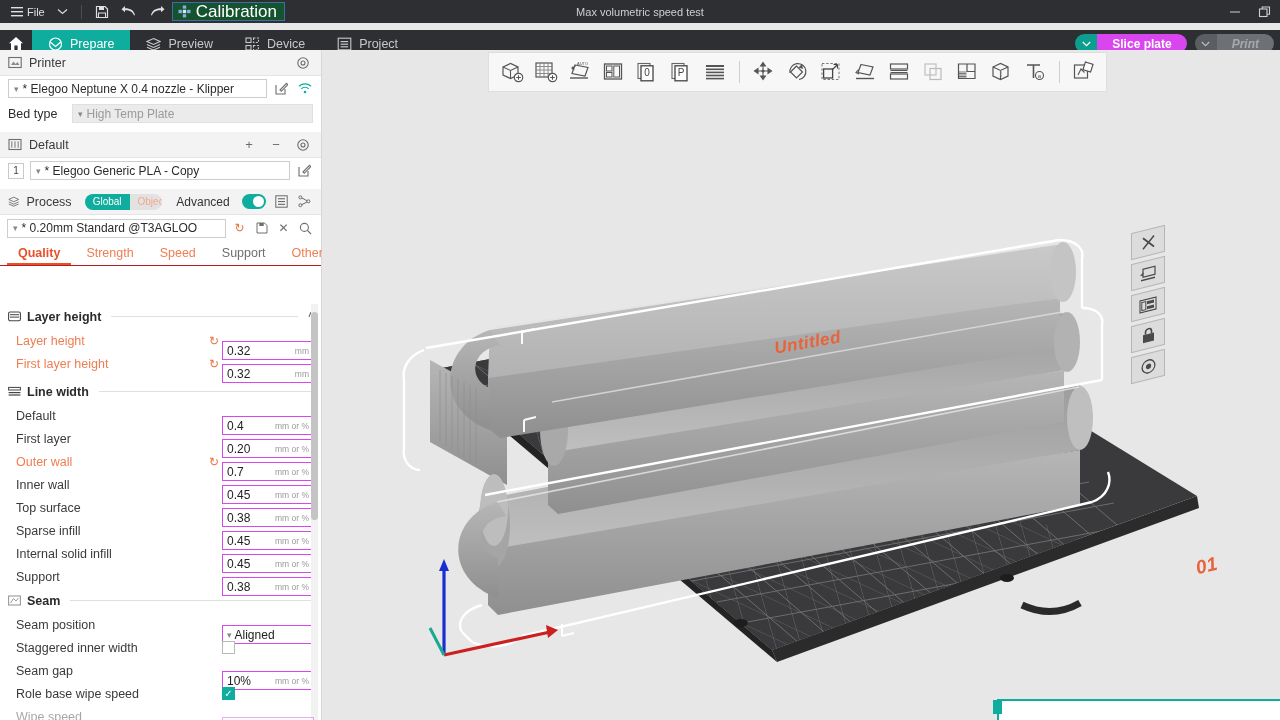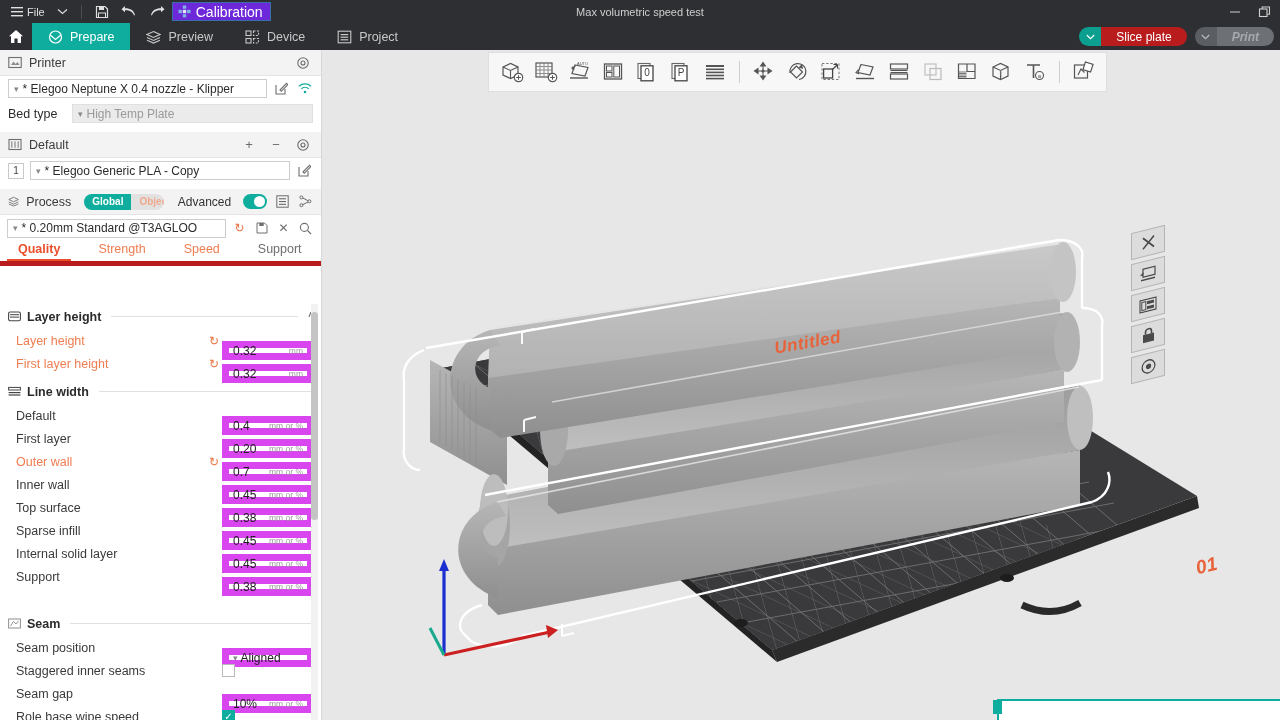--- a/index.html
+++ b/index.html
@@ -18,50 +18,50 @@
     color: #d8d8d8; font-size: 11px;
   }
   .tb-left { display: flex; align-items: center; height: 23px; padding-left: 6px; gap: 2px; }
   .tb-btn {
     display: flex; align-items: center; gap: 4px; height: 21px;
     padding: 0 5px; color: #e0e0e0; font-size: 11px; cursor: default;
   }
   .tb-sep { width: 1px; height: 14px; background: #4a4d52; margin: 0 6px; }
   .tb-cal {
     display: flex; align-items: center; gap: 5px; height: 19px;
-    padding: 0 7px 0 5px; border: 1px solid #3b6ea8; background: #6d28d9;
-    color: #ffffff; font-size: 14px;
+    padding: 0 7px 0 5px; border: 1px solid #3b6ea8; background: #14532d;
+    color: #ffffff; font-size: 17px;
   }
   .tb-title {
     position: absolute; left: 0; width: 1280px; text-align: center;
     font-size: 11px; color: #cfcfcf; pointer-events: none;
   }
   .tb-right { position: absolute; right: 0; top: 0; height: 23px; display: flex; }
   .wbtn { width: 30px; height: 23px; display: flex; align-items: center; justify-content: center; color: #d0d0d0; }
 
   
   .tabbar {
-    position: absolute; top: 23px; left: 0; width: 1280px; height: 27px;
+    position: absolute; top: 30px; left: 0; width: 1280px; height: 27px;
     background: #2d2f33; display: flex; align-items: center;
   }
   .home-btn { width: 32px; height: 27px; display: flex; align-items: center; justify-content: center; }
   .tab {
     display: flex; align-items: center; gap: 7px; height: 27px; padding: 0 16px;
     color: #c8c8c8; font-size: 12.5px;
   }
   .tab.active { background: #0ead9d; color: #ffffff; }
   .tabbar-right { position: absolute; right: 6px; top: 0; height: 27px; display: flex; align-items: center; gap: 8px; }
   .split-btn { display: flex; align-items: center; height: 19px; border-radius: 10px; overflow: hidden; }
   .split-btn .cap {
     width: 22px; height: 19px; display: flex; align-items: center; justify-content: center;
     background: #0c9e8f; color: #fff; font-size: 9px;
   }
   .split-btn .main {
     height: 19px; padding: 0 15px; display: flex; align-items: center;
-    background: #b91c1c; color: #fff; font-size: 12px; font-weight: normal;
+    background: #d946ef; color: #fff; font-size: 12px; font-weight: bold;
   }
   .split-btn.disabled .cap { background: #5a5d61; color: #9a9da1; }
   .split-btn.disabled .main { background: #6d7074; color: #a6a9ad; font-weight: bold; font-style: italic; }
 
   
   .sidebar {
     position: absolute; top: 50px; left: 0; width: 322px; height: 670px;
     background: #ffffff; border-right: 1px solid #d7d7d7;
     font-size: 12.5px; color: #333;
   }
@@ -77,51 +77,51 @@
   .combo {
     flex: 1; height: 19px; border: 1px solid #cdcdcd; background: #fff;
     display: flex; align-items: center; padding: 0 5px; font-size: 12px; color: #2b2b2b;
   }
   .combo .chev { color: #888; font-size: 9px; margin-right: 4px; }
   .combo.muted { background: #ebebeb; border-color: #e0e0e0; color: #9a9a9a; }
   .mini-icon { width: 17px; display: flex; align-items: center; justify-content: center; color: #6e6e6e; font-size: 12px; }
   .lbl-bed { width: 58px; font-size: 12.5px; color: #2b2b2b; }
   .numbox { width: 16px; height: 16px; border: 1px solid #c9c9c9; display: flex; align-items: center; justify-content: center; font-size: 10px; color: #444; }
 
-  .pill-wrap { display: flex; align-items: center; border-radius: 9px; overflow: hidden; height: 16px; font-weight: bold; }
+  .pill-wrap { display: flex; align-items: center; border-radius: 9px; overflow: hidden; height: 16px; }
   .pill { padding: 0 8px; height: 16px; display: flex; align-items: center; font-size: 10px; }
   .pill.on { background: #0ead9d; color: #fff; }
   .pill.off { background: #e2e2e2; color: #f0a98c; }
   .adv-lbl { font-size: 12px; color: #333; }
   .toggle { width: 30px; height: 15px; border-radius: 8px; background: #0ead9d; position: relative; }
   .toggle::after { content:""; position:absolute; right:2px; top:2px; width:11px; height:11px; border-radius:50%; background:#fff; }
 
   .proc-row { display: flex; align-items: center; padding: 0 7px; height: 26px; gap: 5px; }
   .proc-box {
     flex: 1; height: 19px; border: 1px solid #cdcdcd; background: #fff;
     display: flex; align-items: center; padding: 0 5px; font-size: 12px; color: #2b2b2b;
   }
 
-  .tabs2 { display: flex; align-items: flex-end; height: 25px; padding: 0 7px; gap: 16px; border-bottom: 5px solid #b91c1c; }
+  .tabs2 { display: flex; align-items: flex-end; height: 25px; padding: 0 7px; gap: 4px; border-bottom: 1px solid #b91c1c; }
   .t2 { padding: 0 11px; font-size: 12.5px; color: #ef7d52; height: 22px; line-height: 21px; }
   .t2.gray { color: #6f6f6f; }
   .t2.active { color: #e8502a; font-weight: bold; border-bottom: 2px solid #e8502a; }
 
   .params { position: absolute; top: 254px; left: 0; width: 322px; height: 466px; overflow: hidden; }
   .grp {
     display: flex; align-items: center; gap: 6px; padding: 0 8px; height: 25px;
     font-size: 12.5px; font-weight: bold; color: #2b2b2b;
   }
   .grp .ln { flex: 1; height: 1px; background: #e0e0e0; margin-left: 4px; }
   .prow { display: flex; align-items: center; height: 23px; padding: 0 8px 0 16px; }
   .pname { flex: 1; font-size: 12.5px; color: #3a3a3a; }
   .pname.hl { color: #ef7d52; }
   .reset { width: 16px; color: #e8733f; font-size: 12px; text-align: center; }
   .field {
-    width: 92px; height: 19px; border: 7px solid #d946ef; background: #fff;
+    width: 92px; height: 19px; border: 1px solid #d946ef; background: #fff;
     display: flex; align-items: center; padding: 0 4px; font-size: 12px; color: #222; margin-top: 20px;
   }
   .field .v { flex: 1; }
   .field .u { font-size: 8.5px; color: #9a9a9a; white-space: nowrap; }
   .field.sel { justify-content: flex-start; gap: 3px; }
   .cbx { width: 13px; height: 13px; border: 1px solid #b9b9b9; background: #fff; }
   .cbx.on { background: #0ead9d; border-color: #0ead9d; color: #fff; font-size: 10px; display: flex; align-items: center; justify-content: center; }
   .cbxwrap { width: 92px; display: flex; align-items: center; }
 
   .vscroll { position: absolute; right: 4px; top: 8px; width: 7px; height: 208px; background: #c4c4c4; border-radius: 4px; }
@@ -501,54 +501,54 @@
       </div>
       <div class="prow">
         <span class="pname">Sparse infill</span>
         <span class="reset"></span>
         <div class="field">
           <span class="v">0.45</span>
           <span class="u">mm or %</span>
         </div>
       </div>
       <div class="prow">
-        <span class="pname">Internal solid layer</span>
+        <span class="pname">Internal solid infill</span>
         <span class="reset"></span>
         <div class="field">
           <span class="v">0.45</span>
           <span class="u">mm or %</span>
         </div>
       </div>
       <div class="prow">
         <span class="pname">Support</span>
         <span class="reset"></span>
         <div class="field">
           <span class="v">0.38</span>
           <span class="u">mm or %</span>
         </div>
       </div>
 
-      <div class="grp" style="margin-top:23px">
+      <div class="grp" style="margin-top:0">
         <svg width="13" height="11" viewBox="0 0 13 11">
           <rect x="0.6" y="1" width="11.8" height="9" stroke="#999" stroke-width="1.1" fill="none"></rect>
           <path d="M2.5 8 L5.5 3.5 L8 6 L10.5 3" stroke="#999" stroke-width="1" fill="none"></path>
         </svg>
         <span>Seam</span>
         <span class="ln"></span>
       </div>
       <div class="prow">
         <span class="pname">Seam position</span>
         <span class="reset"></span>
         <div class="field sel">
           <span style="color:#888;font-size:9px">▾</span>
           <span class="v">Aligned</span>
         </div>
       </div>
       <div class="prow">
-        <span class="pname">Staggered inner seams</span>
+        <span class="pname">Staggered inner width</span>
         <span class="reset"></span>
         <div class="cbxwrap">
           <div class="cbx"></div>
         </div>
       </div>
       <div class="prow">
         <span class="pname">Seam gap</span>
         <span class="reset"></span>
         <div class="field">
           <span class="v">10%</span>

